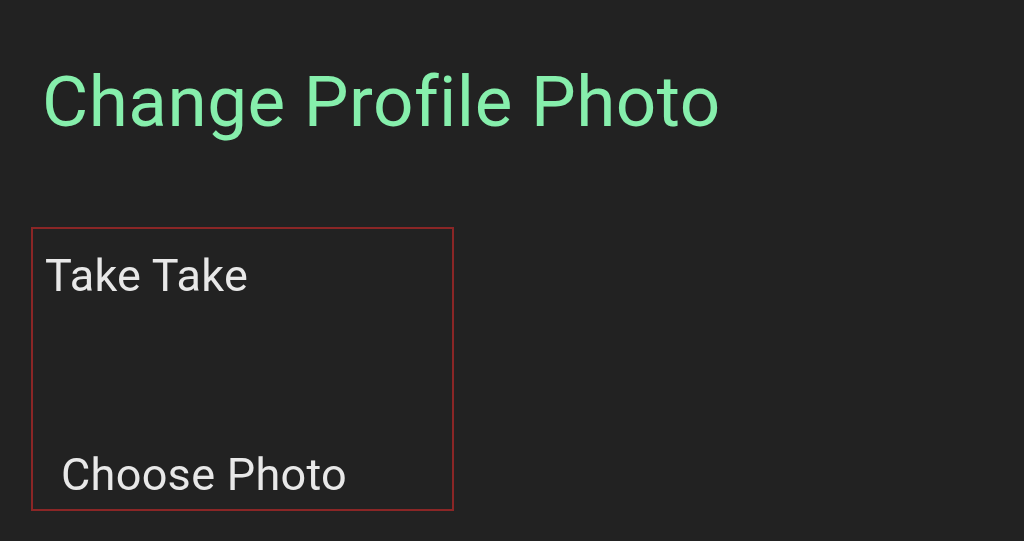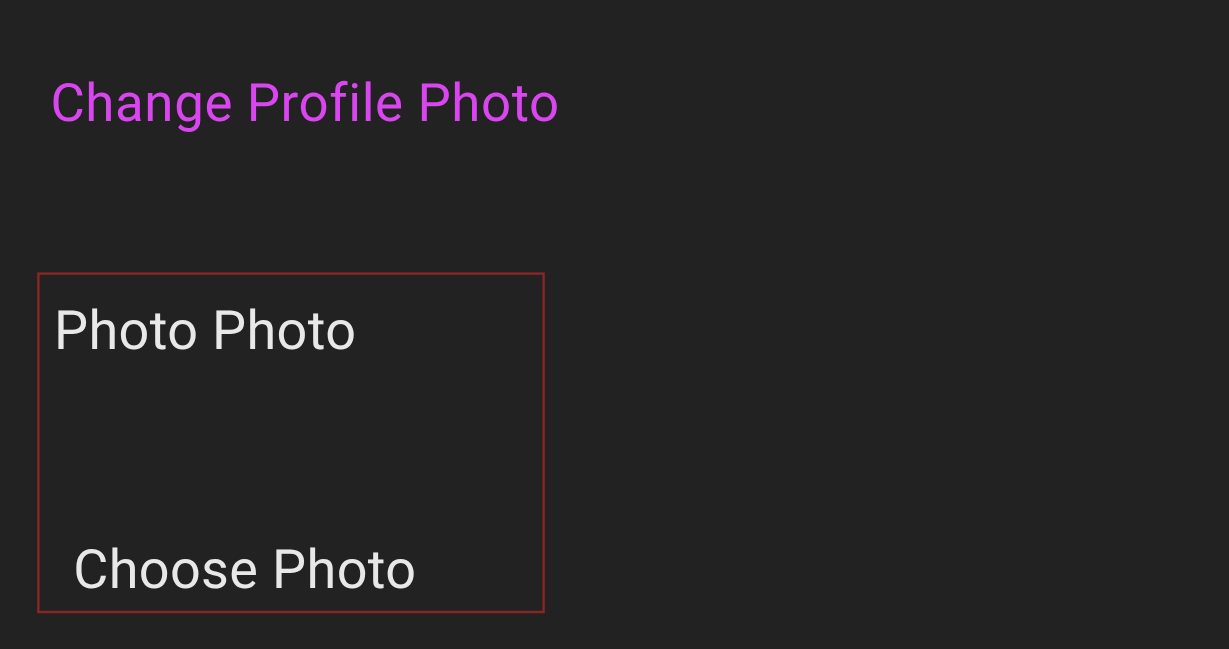--- a/index.html
+++ b/index.html
@@ -8,22 +8,22 @@
       box-sizing: border-box;
     }
     body {
       width: 1024px;
       height: 541px;
       background-color: #222222;
       font-family: -apple-system, BlinkMacSystemFont, "Segoe UI", Roboto, Helvetica, Arial, sans-serif;
       overflow: hidden;
     }
     .dialog-title {
-      color: #d946ef;
-      font-size: 44px;
+      color: #86efac;
+      font-size: 71px;
       font-weight: 400;
       padding: 60px 0 0 42px;
       letter-spacing: 0.5px;
     }
     .options-box {
       position: absolute;
       left: 31px;
       top: 227px;
       width: 423px;
       height: 284px;
@@ -46,15 +46,15 @@
       left: 0;
       padding-left: 28px;
     }
   </style>
 </head>
 <body>
 
 <div class="dialog-title">Change Profile Photo</div>
 
 <div class="options-box">
-  <div class="option-item option-take">Photo Photo</div>
+  <div class="option-item option-take">Take Take</div>
   <div class="option-item option-choose">Choose Photo</div>
 </div>
 
 </body></html>

